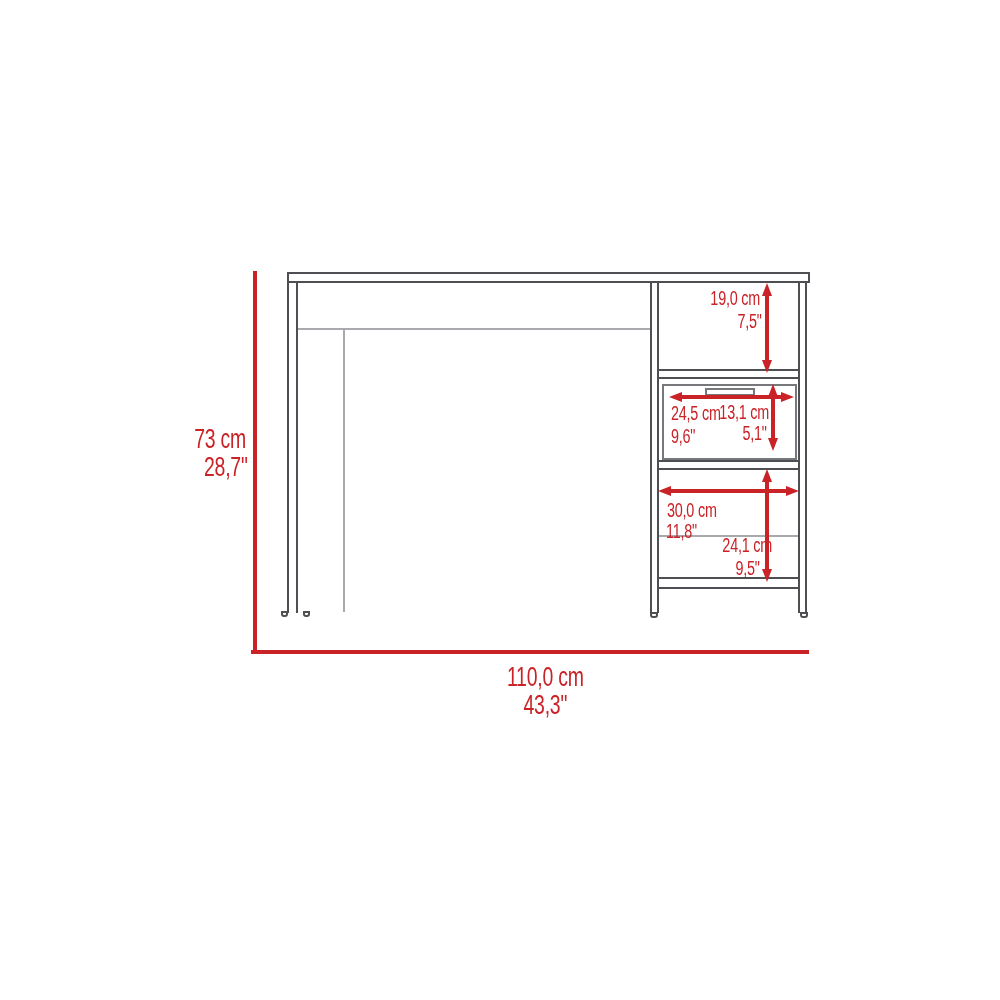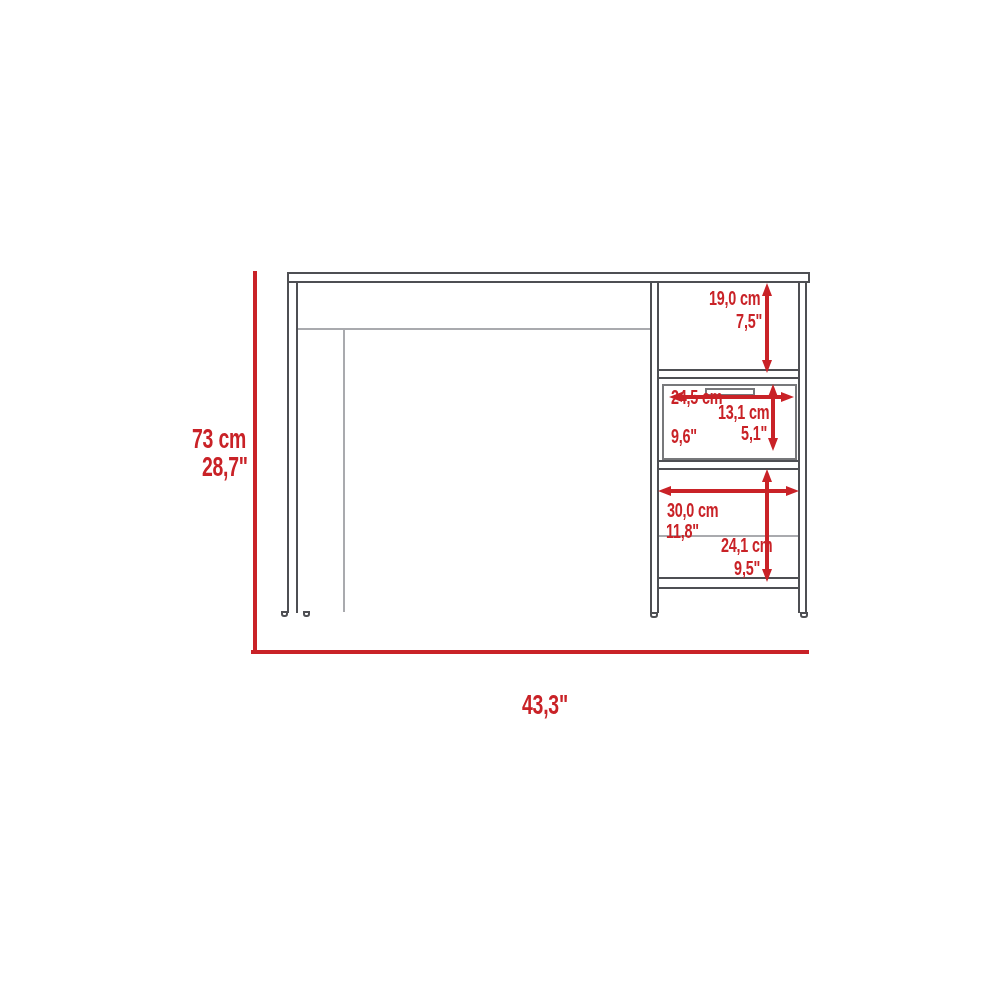--- a/index.html
+++ b/index.html
@@ -35,21 +35,21 @@
   .varrow .head-down { position:absolute; bottom:0; left:0; width:0; height:0;
     border-left:5px solid transparent; border-right:5px solid transparent; border-top:13px solid var(--red); }
   .harrow { position:absolute; height:10px; }
   .harrow .line { position:absolute; top:3px; left:9px; right:9px; height:4px; background:var(--red); }
   .harrow .head-left { position:absolute; left:0; top:0; width:0; height:0;
     border-top:5px solid transparent; border-bottom:5px solid transparent; border-right:13px solid var(--red); }
   .harrow .head-right { position:absolute; right:0; top:0; width:0; height:0;
     border-top:5px solid transparent; border-bottom:5px solid transparent; border-left:13px solid var(--red); }
 
   
-  .dim { position:absolute; color:var(--red); font-weight:bold; line-height:1;
+  .dim { position:absolute; color:var(--red); font-weight:normal; line-height:1;
          white-space:nowrap; font-size:20px; }
   .dim > span { display:inline-block; transform:scaleX(0.72); letter-spacing:-0.3px; }
   .dim.align-r { text-align:right; }
   .dim.align-r > span { transform-origin:100% 50%; }
   .dim.align-l > span { transform-origin:0 50%; }
   .dim.big { font-size:27px; }
   .dim.center { text-align:center; }
   .dim.center > span { transform-origin:50% 50%; }
 </style>
 </head>
@@ -115,26 +115,27 @@
 
   <div class="varrow" style="left:762px; top:469px; height:113px;">
     <span class="head-up"></span>
     <span class="line"></span>
     <span class="head-down"></span>
   </div>
 
   <div class="dim big align-r" style="right:754px; top:426px;"><span>73 cm</span></div>
   <div class="dim big align-r" style="right:752px; top:454px;"><span>28,7"</span></div>
 
+  <div class="dim big center" style="left:430px; top:664px; width:230px;"><span>110,0 cm</span></div>
   <div class="dim big center" style="left:430px; top:692px; width:230px;"><span>43,3"</span></div>
 
   <div class="dim align-r" style="right:240px; top:288px;"><span>19,0 cm</span></div>
   <div class="dim align-r" style="right:238px; top:311px;"><span>7,5"</span></div>
 
-  <div class="dim align-l" style="left:671px; top:387px;"><span>24,5 cm</span></div>
+  <div class="dim align-l" style="left:671px; top:403px;"><span>24,5 cm</span></div>
   <div class="dim align-l" style="left:671px; top:426px;"><span>9,6"</span></div>
 
   <div class="dim align-r" style="right:231px; top:402px;"><span>13,1 cm</span></div>
   <div class="dim align-r" style="right:233px; top:423px;"><span>5,1"</span></div>
 
   <div class="dim align-l" style="left:667px; top:500px;"><span>30,0 cm</span></div>
   <div class="dim align-l" style="left:666px; top:521px;"><span>11,8"</span></div>
 
   <div class="dim align-r" style="right:228px; top:535px;"><span>24,1 cm</span></div>
   <div class="dim align-r" style="right:240px; top:558px;"><span>9,5"</span></div>

